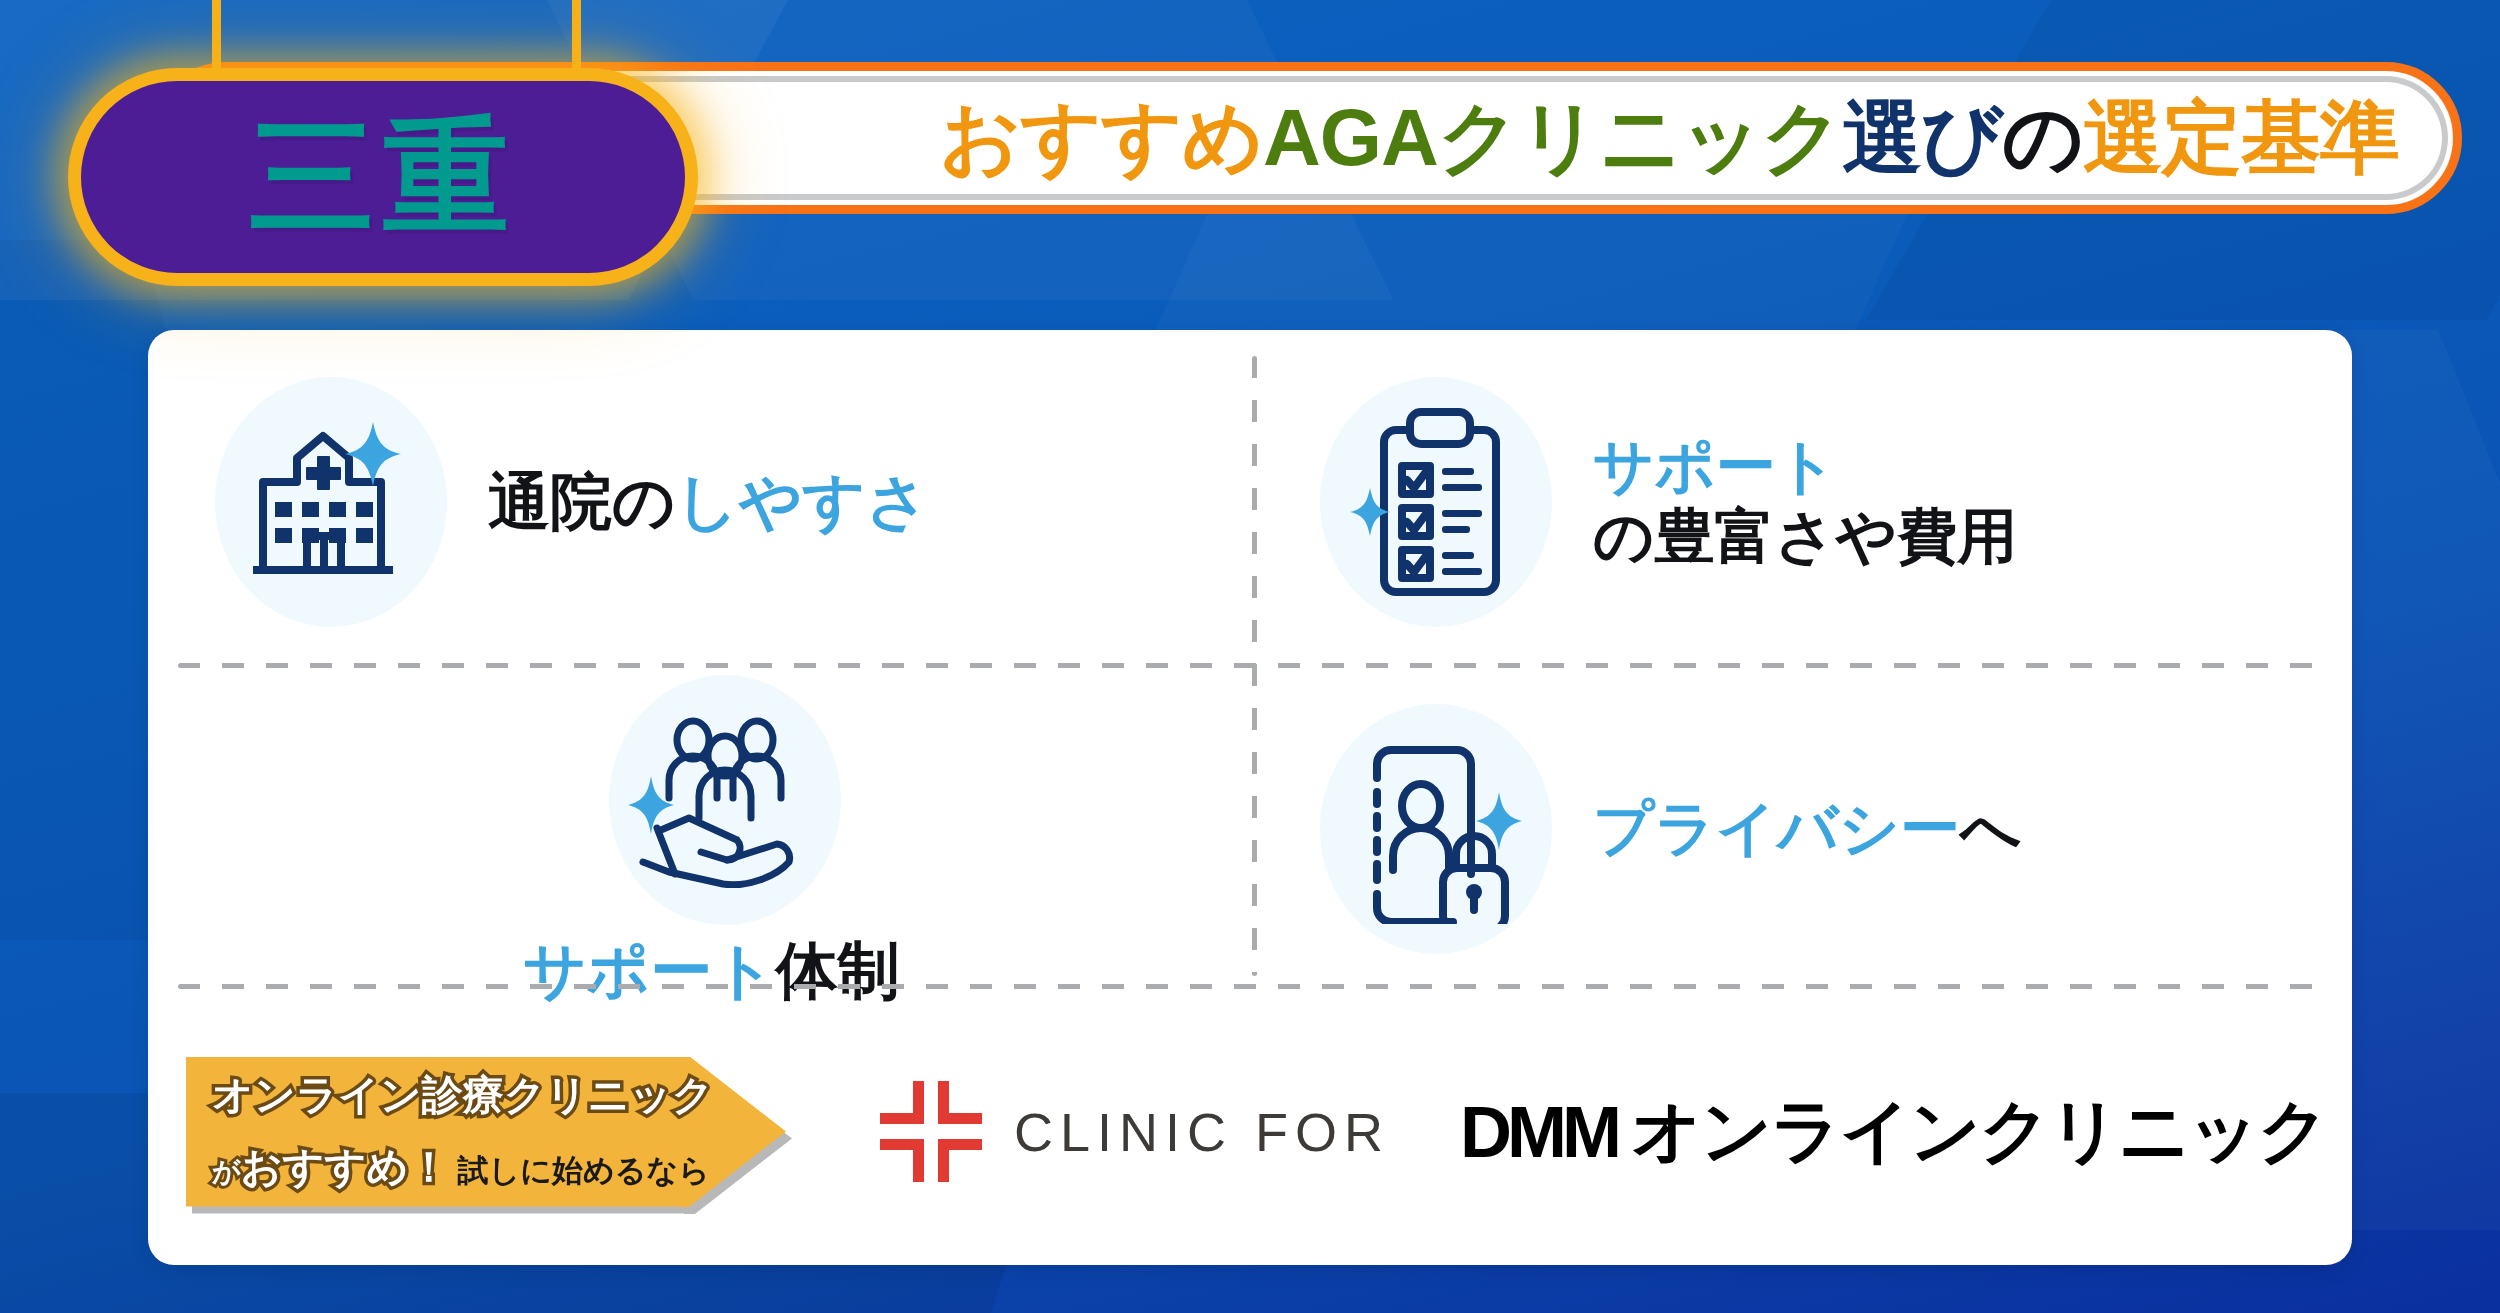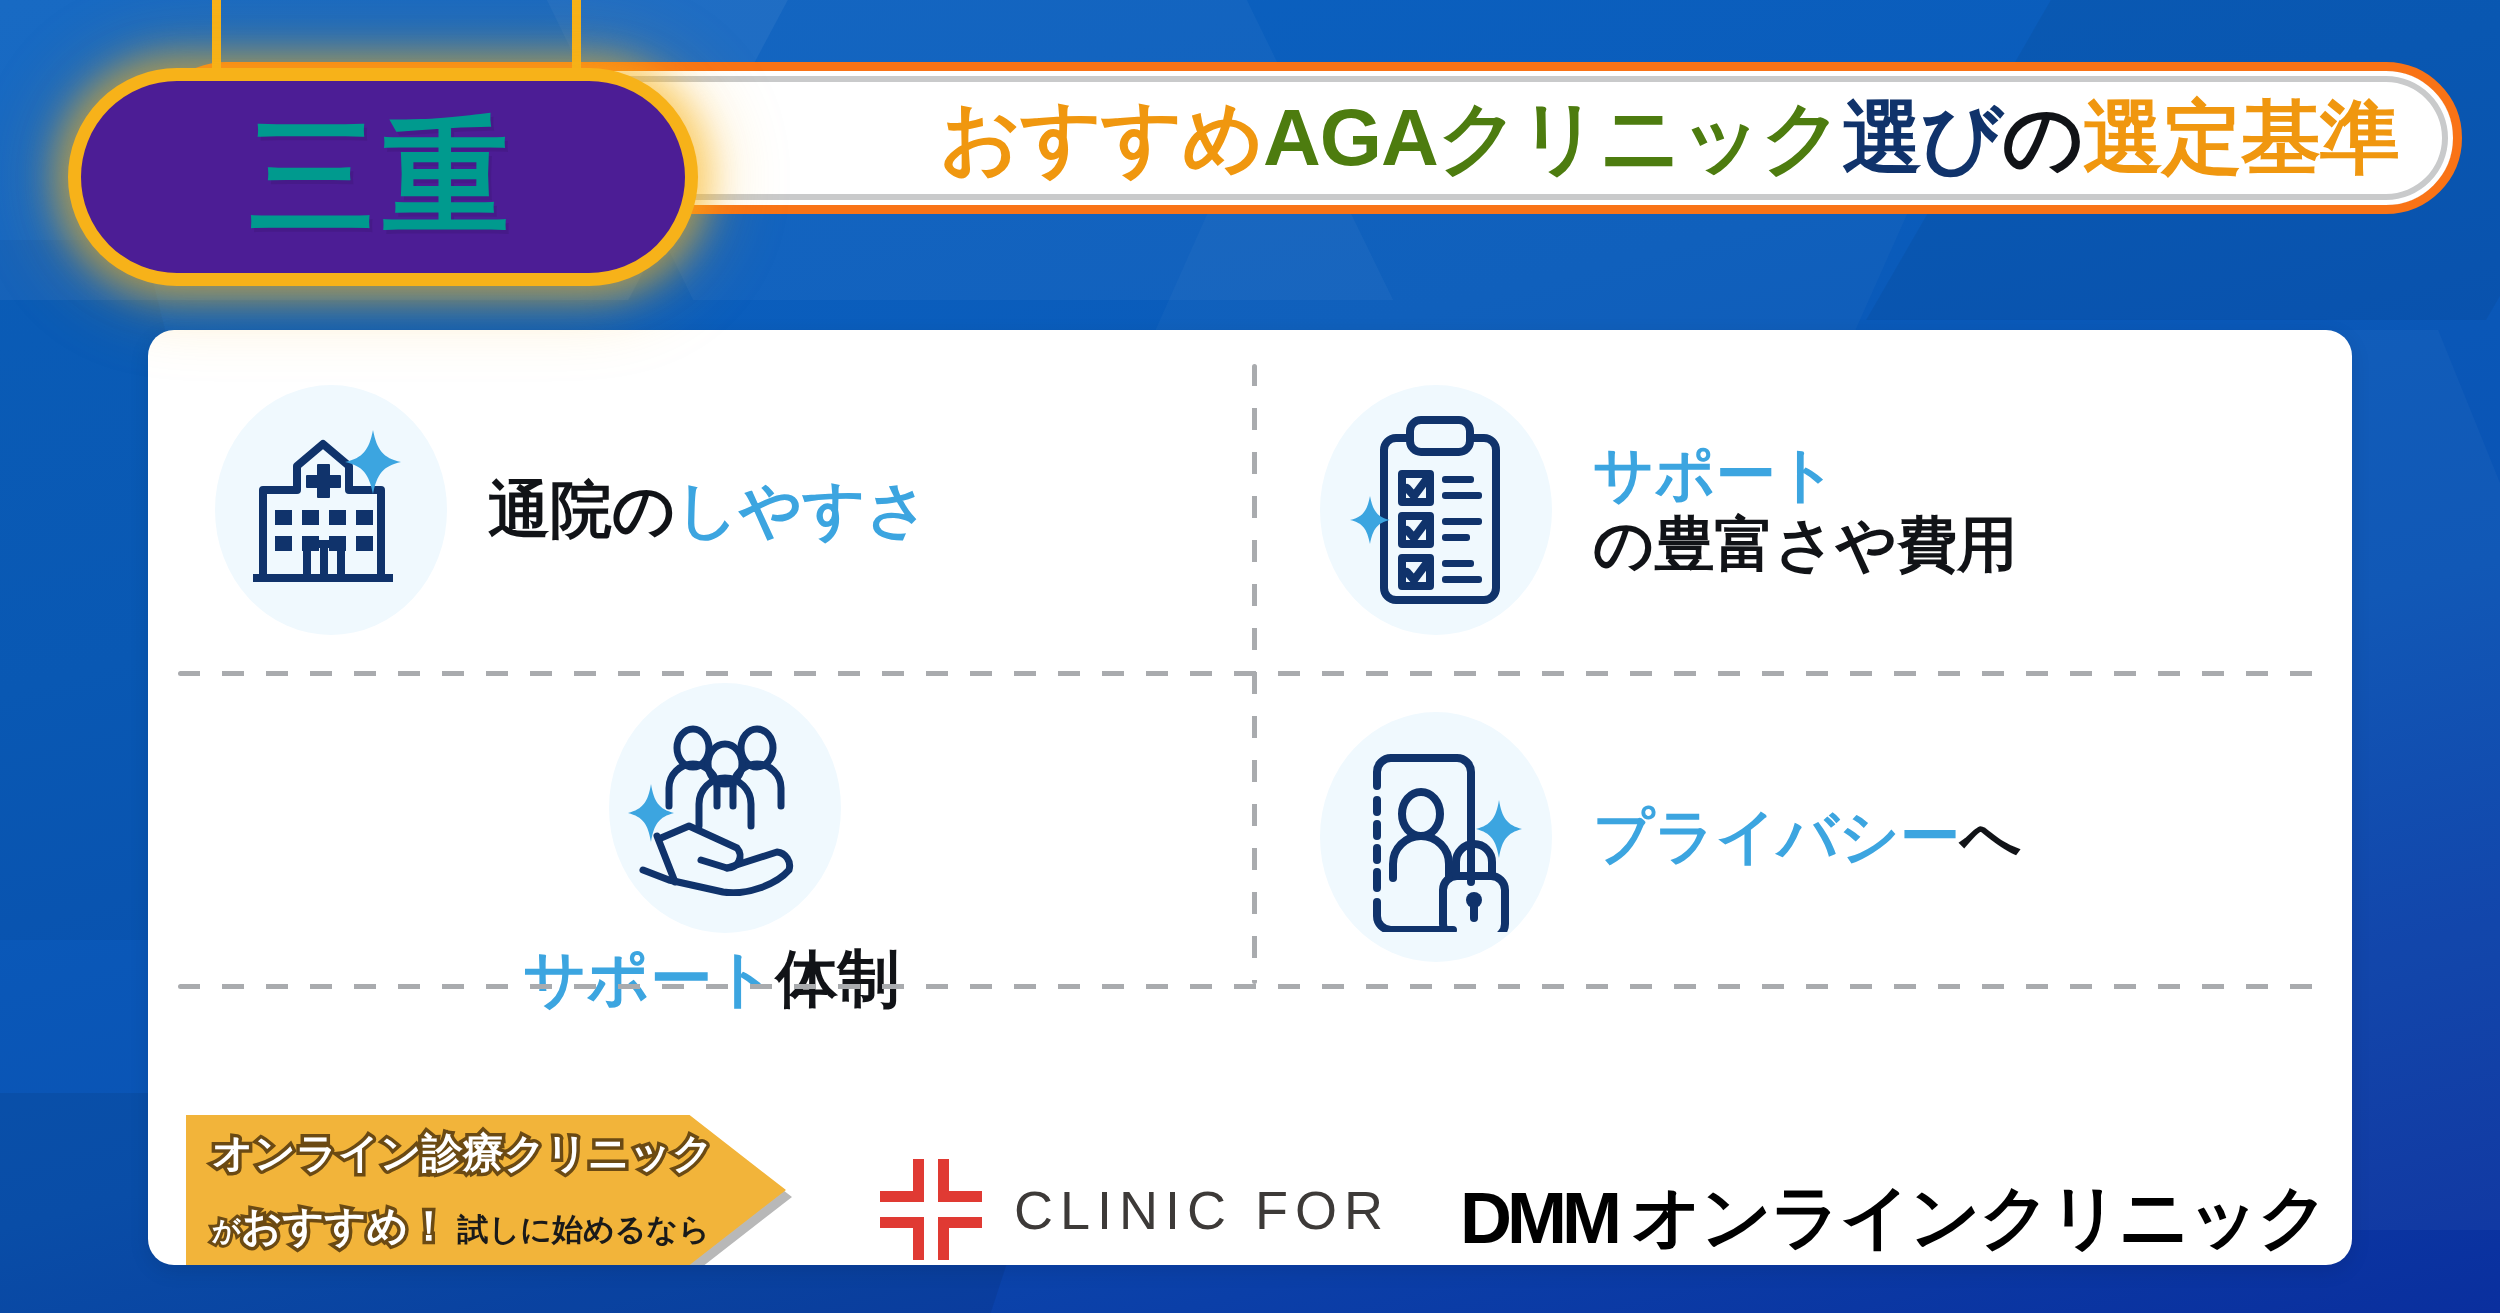--- a/index.html
+++ b/index.html
@@ -68,21 +68,21 @@
   .h2 { left:572px; }
 
   
   .card {
     position:absolute; left:148px; top:330px;
     width:2204px; height:935px;
     background:#ffffff; border-radius:26px;
     box-shadow:0 6px 20px rgba(0,0,0,0.10);
     overflow:hidden;
   }
-  .grid { position:absolute; left:0; top:16px; width:100%; height:655px;padding-left:30px; }
+  .grid { position:absolute; left:0; top:8px; width:100%; height:655px;padding-left:30px; }
   .cell { position:absolute; display:flex; align-items:center; }
   .c1 { left:0;      top:0;    width:1105px; height:327px; }
   .c2 { left:1105px; top:0;    width:1099px; height:327px; }
   .c3 { left:0;      top:327px;width:1105px; height:328px;flex-direction:column; }
   .c4 { left:1105px; top:327px;width:1099px; height:328px; }
 
   .icon-wrap {
     width:270px; height:270px; margin-left:48px;
     display:flex; align-items:center; justify-content:center;
     position:relative; flex:0 0 auto;
@@ -110,21 +110,21 @@
     background:repeating-linear-gradient(to right,#a9abae 0 22px,transparent 22px 44px);
     border-radius:3px;
   }
   .dash-h2 {
     position:absolute; left:30px; top:654px; width:2144px; height:5px;
     background:repeating-linear-gradient(to right,#a9abae 0 22px,transparent 22px 44px);
     border-radius:3px;
   }
 
   
-  .footer { position:absolute; left:0; top:668px; width:100%; height:267px; display:flex; align-items:flex-end; }
+  .footer { position:absolute; left:0; top:668px; width:100%; height:267px; display:flex; align-items:center; }
 
   .arrow-banner {
     position:relative; margin-left:38px;
     width:600px; height:150px; flex:0 0 auto;
     filter:drop-shadow(6px 7px 0 rgba(0,0,0,0.28));
   }
   .arrow-shape {
     position:absolute; inset:0; background:#f2b43a;
     clip-path:polygon(0 0, 82% 0, 82% -6%, 100% 50%, 82% 106%, 82% 100%, 0 100%);
   }

